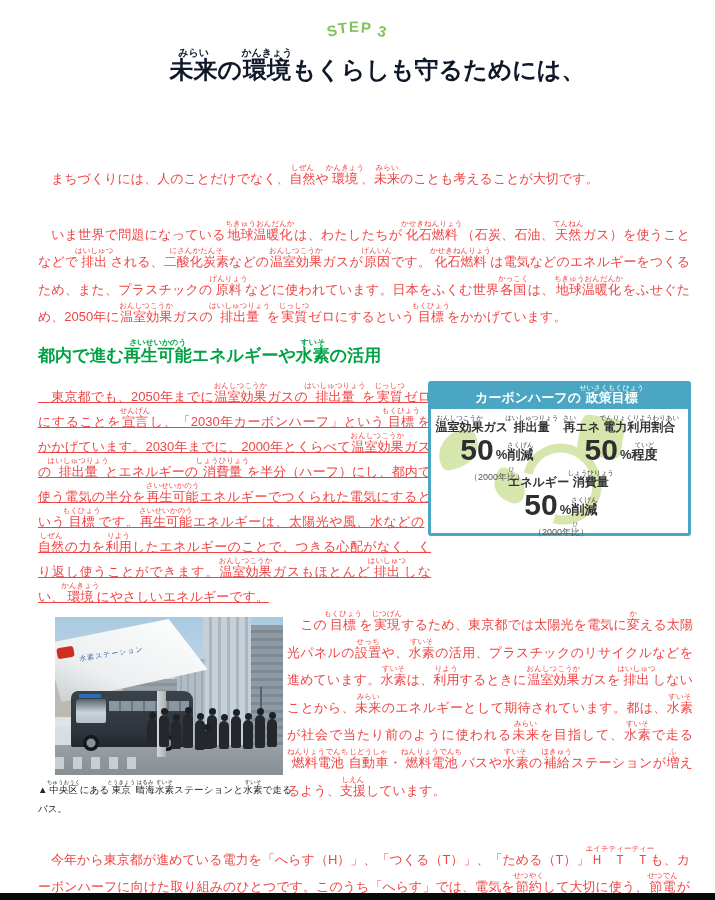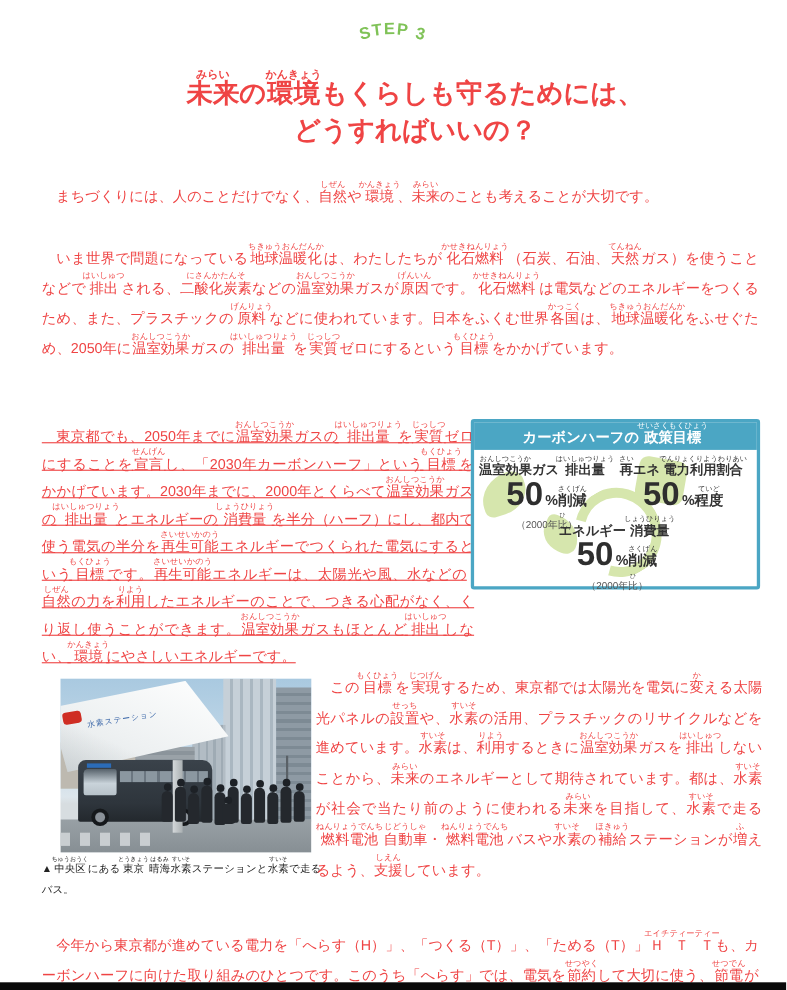--- a/index.html
+++ b/index.html
@@ -14,22 +14,22 @@
   .step{position:absolute;left:0;right:0;top:18px;text-align:center;font-weight:bold;
     font-size:15px;color:#7fc257;letter-spacing:2px;white-space:pre;}
   .step .ch{display:inline-block;}
   .step .ch:nth-child(1){transform:rotate(-13deg) translateY(4px);}
   .step .ch:nth-child(2){transform:rotate(-7deg) translateY(1px);}
   .step .ch:nth-child(3){transform:rotate(-1deg);}
   .step .ch:nth-child(4){transform:rotate(5deg) translateY(1px);}
   .step .ch:nth-child(6){transform:rotate(13deg) translateY(5px);}
 
   
-  .title{position:absolute;left:0;right:0;top:48px;margin:15px;text-align:center;
-    color:#ef4444;font-size:24px;font-weight:800;line-height:33px;padding-left:40px;}
+  .title{position:absolute;left:0;right:0;top:48px;margin:0;text-align:center;
+    color:#0f172a;font-size:24px;font-weight:800;line-height:33px;padding-left:40px;}
   .title rt{font-size:10px;font-weight:700;}
   .t-line{margin:0;}
 
   
   .para{position:absolute;margin:0;font-size:13px;line-height:27px;text-align:justify;
     text-justify:inter-ideograph;color:#ef4444;}
   .intro{left:38px;top:164px;width:650px;}
   .para2{left:38px;top:206px;width:652px;line-height:27.4px;margin-top:14px;}
 
   
@@ -120,27 +120,27 @@
 </style>
 </head>
 <body>
 
 <div class="page">
 
   <div class="step"><span class="ch">S</span><span class="ch">T</span><span class="ch">E</span><span class="ch">P</span><span class="ch"> </span><span class="ch">3</span></div>
 
   <h1 class="title">
     <div class="t-line"><ruby>未来<rt>みらい</rt></ruby>の<ruby>環境<rt>かんきょう</rt></ruby>もくらしも守るためには、</div>
-    <div class="t-line">どうすればいいの？</div>
   </h1>
 
   <p class="para intro">　まちづくりには、人のことだけでなく、<ruby>自然<rt>しぜん</rt></ruby>や<ruby>環境<rt>かんきょう</rt></ruby>、<ruby>未来<rt>みらい</rt></ruby>のことも考えることが大切です。</p>
 
   <p class="para para2">　いま世界で問題になっている<ruby>地球温暖化<rt>ちきゅうおんだんか</rt></ruby>は、わたしたちが<ruby>化石燃料<rt>かせきねんりょう</rt></ruby>（石炭、石油、<ruby>天然<rt>てんねん</rt></ruby>ガス）を使うことなどで<ruby>排出<rt>はいしゅつ</rt></ruby>される、<ruby>二酸化炭素<rt>にさんかたんそ</rt></ruby>などの<ruby>温室効果<rt>おんしつこうか</rt></ruby>ガスが<ruby>原因<rt>げんいん</rt></ruby>です。<ruby>化石燃料<rt>かせきねんりょう</rt></ruby>は電気などのエネルギーをつくるため、また、プラスチックの<ruby>原料<rt>げんりょう</rt></ruby>などに使われています。日本をふくむ世界<ruby>各国<rt>かっこく</rt></ruby>は、<ruby>地球温暖化<rt>ちきゅうおんだんか</rt></ruby>をふせぐため、2050年に<ruby>温室効果<rt>おんしつこうか</rt></ruby>ガスの<ruby>排出量<rt>はいしゅつりょう</rt></ruby>を<ruby>実質<rt>じっしつ</rt></ruby>ゼロにするという<ruby>目標<rt>もくひょう</rt></ruby>をかかげています。</p>
 
+  <h2 class="heading">都内で進む<ruby>再生可能<rt>さいせいかのう</rt></ruby>エネルギーや<ruby>水素<rt>すいそ</rt></ruby>の活用</h2>
 
   <p class="para left-col">　東京都でも、2050年までに<ruby>温室効果<rt>おんしつこうか</rt></ruby>ガスの<ruby>排出量<rt>はいしゅつりょう</rt></ruby>を<ruby>実質<rt>じっしつ</rt></ruby>ゼロにすることを<ruby>宣言<rt>せんげん</rt></ruby>し、「2030年カーボンハーフ」という<ruby>目標<rt>もくひょう</rt></ruby>をかかげています。2030年までに、2000年とくらべて<ruby>温室効果<rt>おんしつこうか</rt></ruby>ガスの<ruby>排出量<rt>はいしゅつりょう</rt></ruby>とエネルギーの<ruby>消費量<rt>しょうひりょう</rt></ruby>を半分（ハーフ）にし、都内で使う電気の半分を<ruby>再生可能<rt>さいせいかのう</rt></ruby>エネルギーでつくられた電気にするという<ruby>目標<rt>もくひょう</rt></ruby>です。<ruby>再生可能<rt>さいせいかのう</rt></ruby>エネルギーは、太陽光や風、水などの<ruby>自然<rt>しぜん</rt></ruby>の力を<ruby>利用<rt>りよう</rt></ruby>したエネルギーのことで、つきる心配がなく、くり返し使うことができます。<ruby>温室効果<rt>おんしつこうか</rt></ruby>ガスもほとんど<ruby>排出<rt>はいしゅつ</rt></ruby>しない、<ruby>環境<rt>かんきょう</rt></ruby>にやさしいエネルギーです。</p>
 
   <div class="policy-box">
     <div class="pb-header">カーボンハーフの<ruby>政策目標<rt>せいさくもくひょう</rt></ruby></div>
     <div class="pb-body">
       <div class="pb-decor decor-leaf1"></div>
       <div class="pb-decor decor-plug"></div>
       <div class="pb-decor decor-swirl"></div>
       <div class="pb-decor decor-leaf2"></div>

